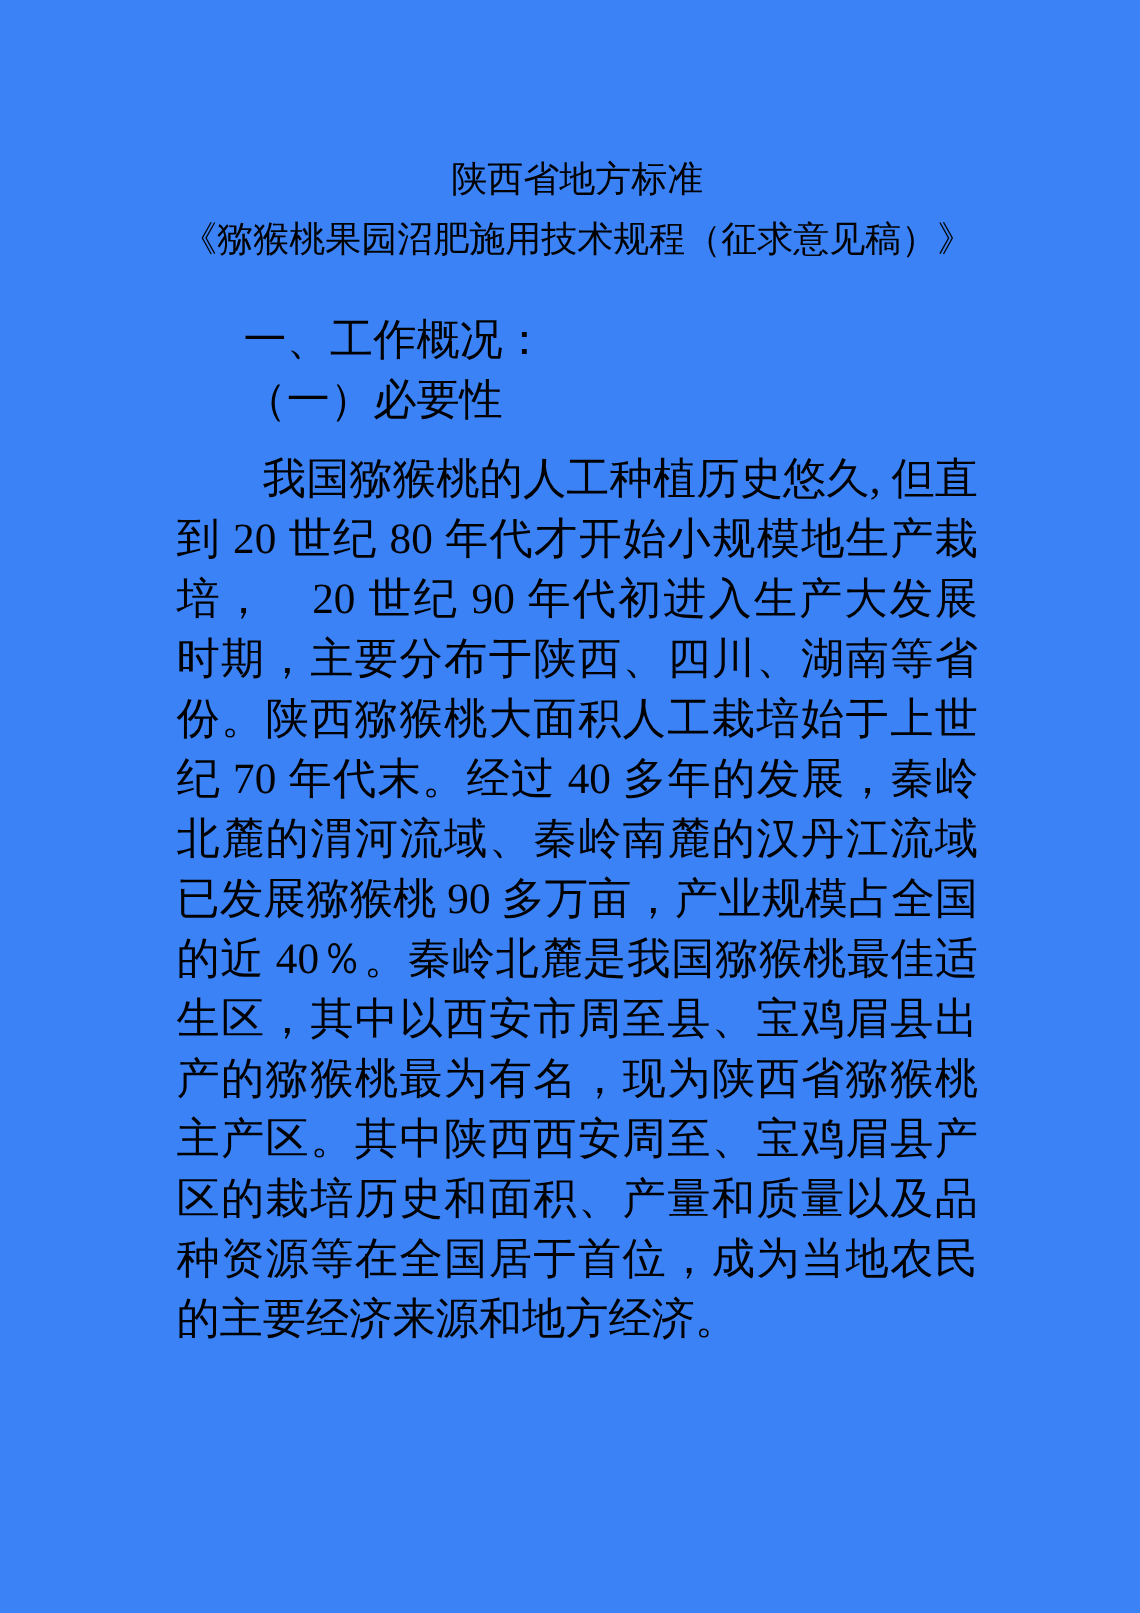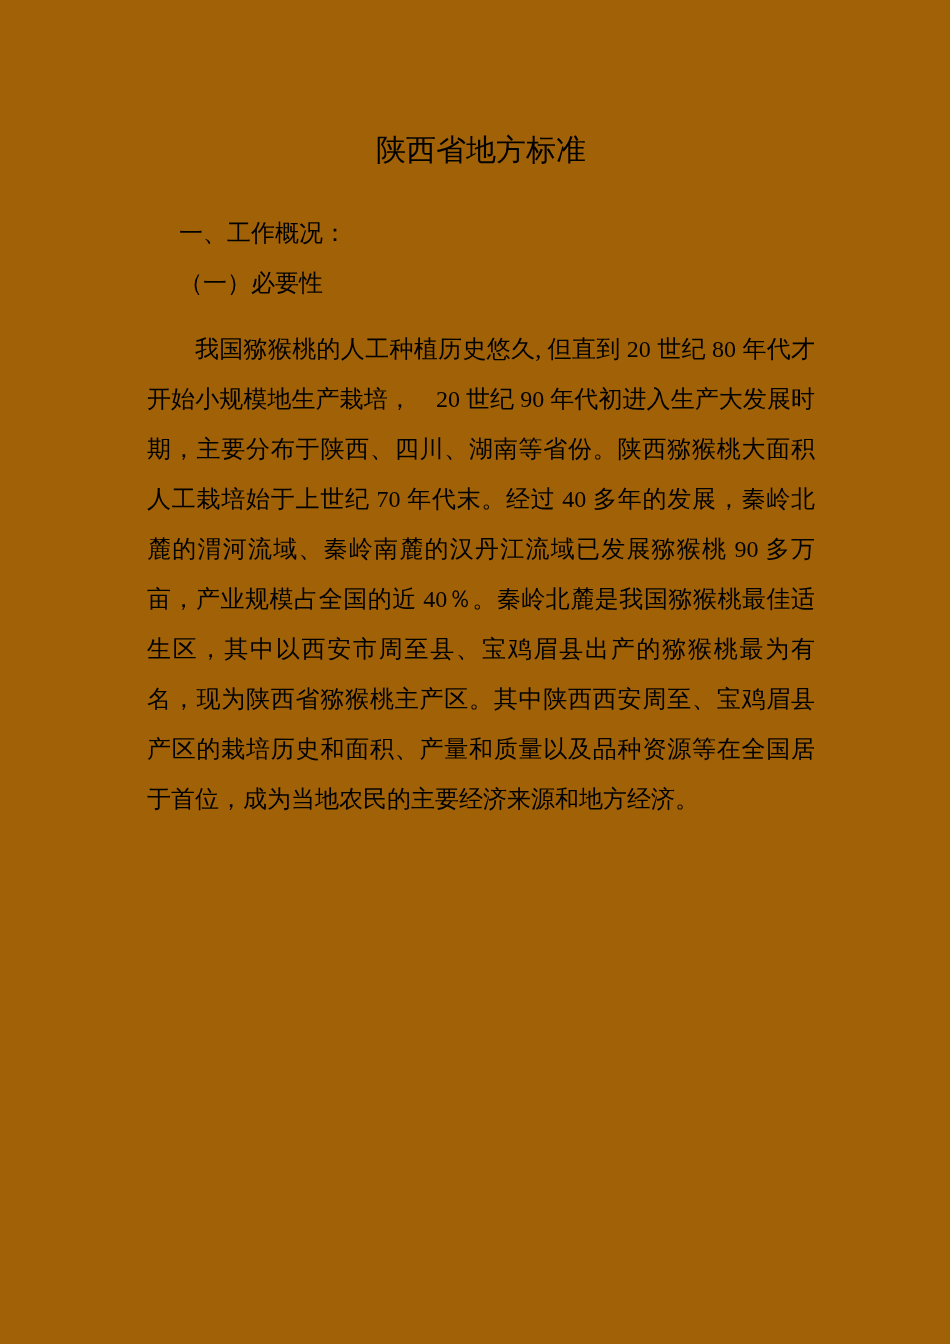--- a/index.html
+++ b/index.html
@@ -4,59 +4,60 @@
 <style>
   html, body {
     margin: 0;
     padding: 0;
     background: #ffffff;
   }
   .page {
     position: relative;
     width: 950px;
     height: 1344px;
-    background: #a16207;
+    background: #3b82f6;
     color: #000000;
     box-sizing: border-box;
     padding: 125px 119px 0 131px;
     font-family: "Liberation Serif", "DejaVu Serif", serif;
     overflow: hidden;
   }
   .title-block {
     text-align: center;
     font-size: 30px;
     line-height: 50px;
     font-weight: normal;
     margin: 0 0 33px 0;
   }
   .title-line {
     white-space: nowrap;
   }
   .content {
-    font-size: 24px;
+    font-size: 36px;
     line-height: 50px;
   }
   .heading {
     text-indent: 2em;
     white-space: nowrap;
   }
   .para {
     margin: 16px;
     text-align: justify;
     text-indent: 2em;
     word-break: break-all;
   }
 </style>
 </head>
 <body>
 
 <div class="page">
 
   <div class="title-block">
     <div class="title-line">陕西省地方标准</div>
+    <div class="title-line">《猕猴桃果园沼肥施用技术规程（征求意见稿）》</div>
   </div>
 
   <div class="content">
     <div class="heading">一、工作概况：</div>
     <div class="heading">（一）必要性</div>
     <p class="para">我国猕猴桃的人工种植历史悠久, 但直到 20 世纪 80 年代才开始小规模地生产栽培，　20 世纪 90 年代初进入生产大发展时期，主要分布于陕西、四川、湖南等省份。陕西猕猴桃大面积人工栽培始于上世纪 70 年代末。经过 40 多年的发展，秦岭北麓的渭河流域、秦岭南麓的汉丹江流域已发展猕猴桃 90 多万亩，产业规模占全国的近 40％。秦岭北麓是我国猕猴桃最佳适生区，其中以西安市周至县、宝鸡眉县出产的猕猴桃最为有名，现为陕西省猕猴桃主产区。其中陕西西安周至、宝鸡眉县产区的栽培历史和面积、产量和质量以及品种资源等在全国居于首位，成为当地农民的主要经济来源和地方经济。</p>
   </div>
 
 </div>
 

